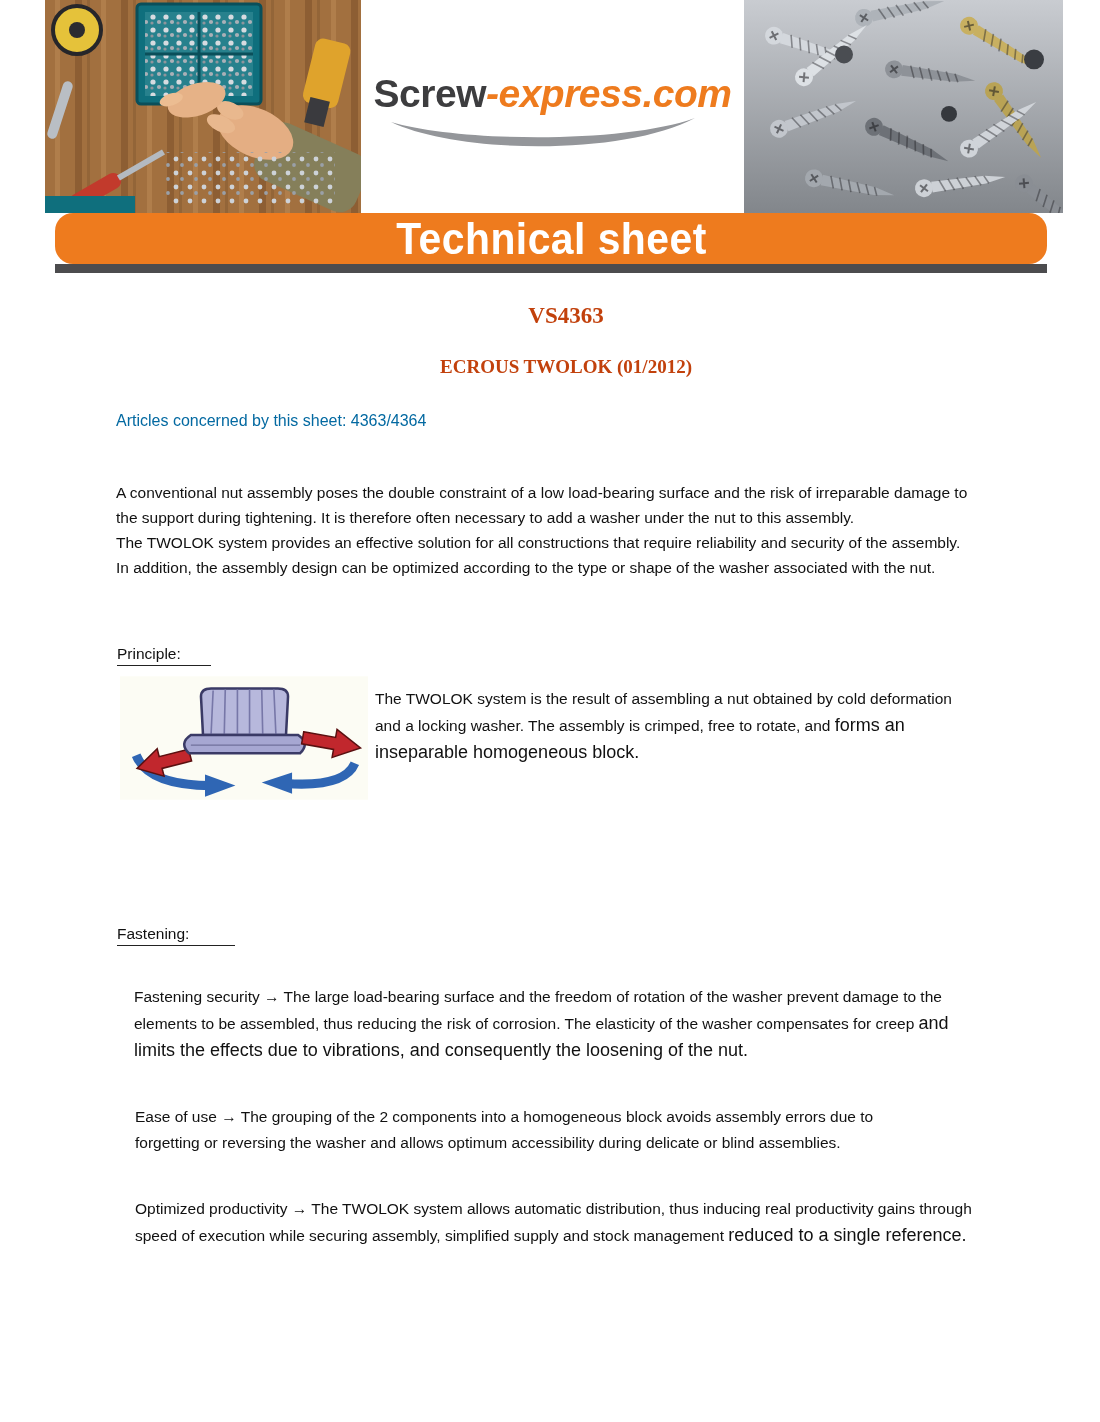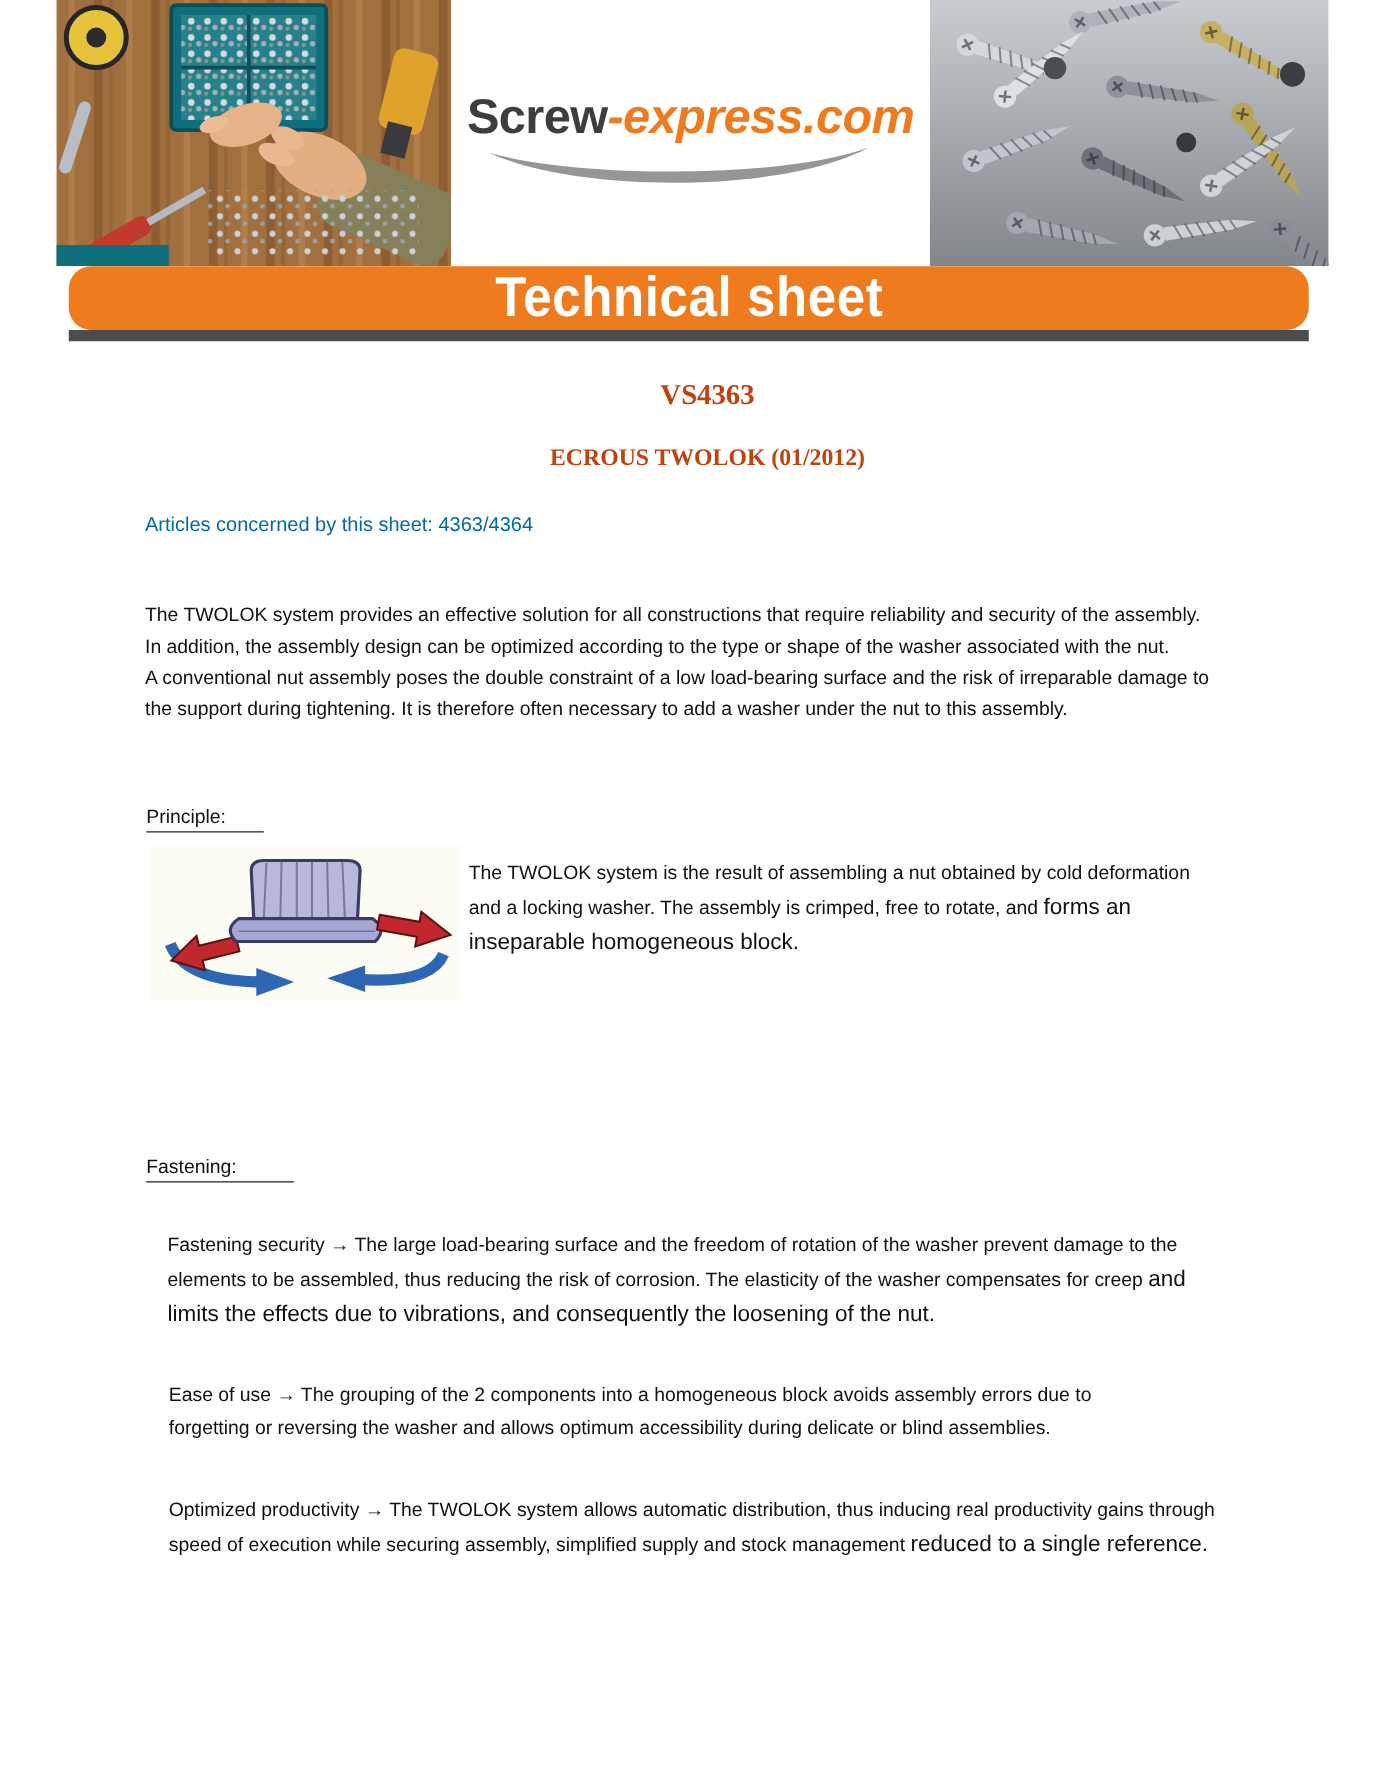--- a/index.html
+++ b/index.html
@@ -154,22 +154,22 @@
     <span class="banner-text">Technical sheet</span>
   </div>
   <div class="banner-underline"></div>
 
   <h1 class="doc-title">VS4363</h1>
   <h2 class="doc-subtitle">ECROUS TWOLOK (01/2012)</h2>
 
   <div class="articles-line">Articles concerned by this sheet: 4363/4364</div>
 
   <div class="intro">
+    <p>A conventional nut assembly poses the double constraint of a low load-bearing surface and the risk of irreparable damage to the support during tightening. It is therefore often necessary to add a washer under the nut to this assembly.</p>
     <p>The TWOLOK system provides an effective solution for all constructions that require reliability and security of the assembly. In addition, the assembly design can be optimized according to the type or shape of the washer associated with the nut.</p>
-    <p>A conventional nut assembly poses the double constraint of a low load-bearing surface and the risk of irreparable damage to the support during tightening. It is therefore often necessary to add a washer under the nut to this assembly.</p>
   </div>
 
   <div class="section-label principle-label">Principle:</div>
 
   <div class="principle-figure">
     <svg viewBox="0 0 245 122">
       <rect width="245" height="122" fill="#fcfcf4"></rect>
 
       <path d="M16,78 Q28,108 90,108" stroke="#2f66b4" stroke-width="9" fill="none"></path>
       <polygon points="84,97 114,108 84,119" fill="#2f66b4"></polygon>

